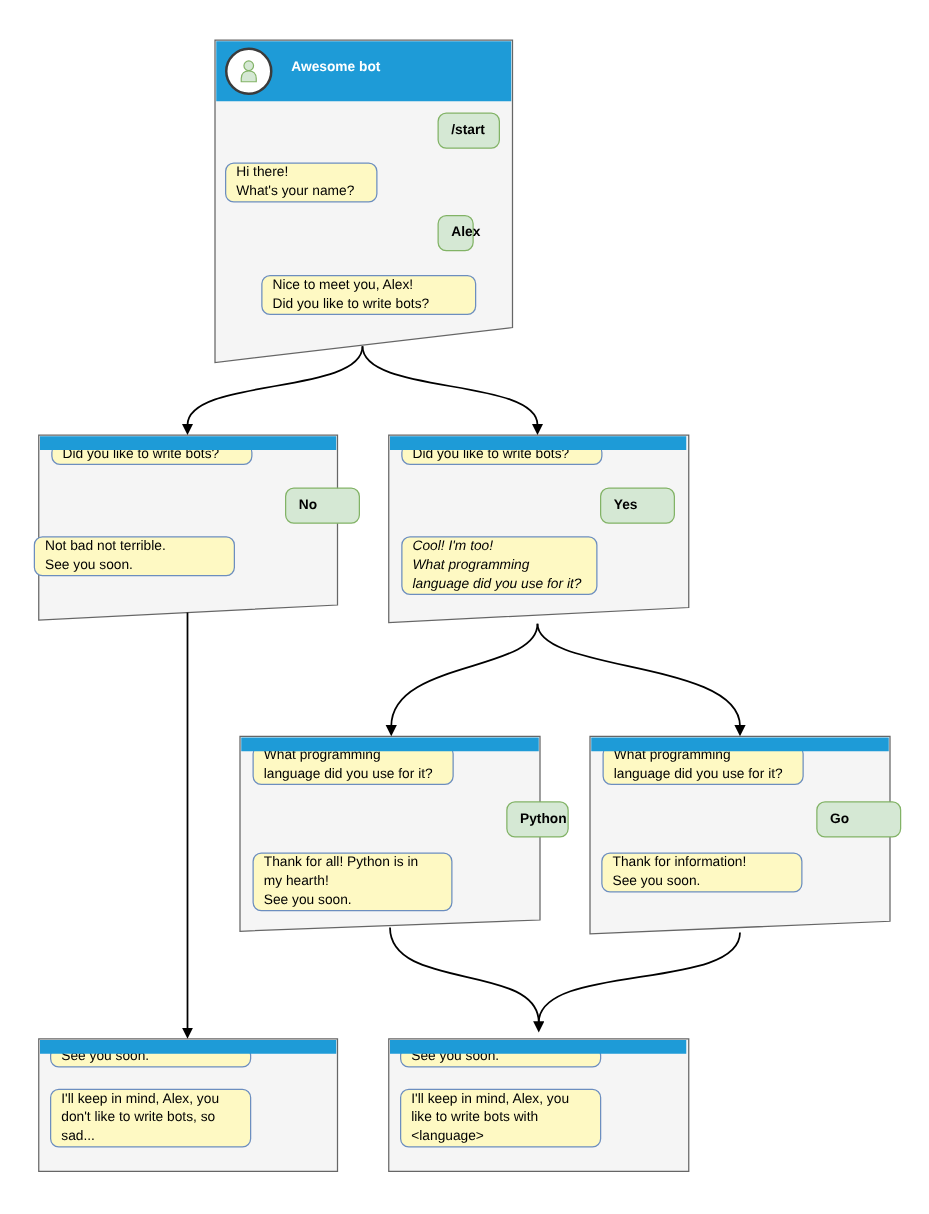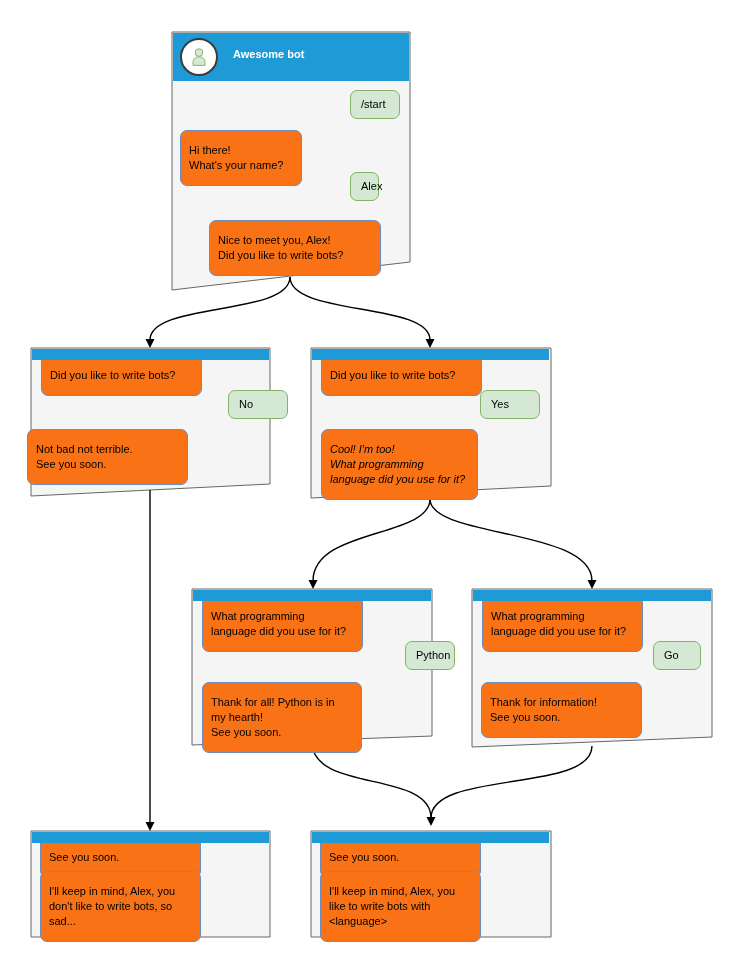--- a/index.html
+++ b/index.html
@@ -24,22 +24,22 @@
   }
   .window-title {
     position:absolute; z-index:4; color:#ffffff; font-size:11px; font-weight:bold;
     white-space:nowrap;
   }
   .bubble {
     position:absolute; z-index:2; box-sizing:border-box;
     font-size:11px; line-height:15px; color:#000000;
     border-radius:7px; white-space:pre;
   }
-  .bubble.bot  { background:#f97316; border:1px solid #6c8ebf; padding:12px 8px; }
-  .bubble.user { background:#d5e8d4; border:1px solid #82b366; padding:6px 12px 6px 10px; height:29px; }
+  .bubble.bot  { background:#fef9c3; border:1px solid #6c8ebf; padding:0 8px; }
+  .bubble.user { background:#d5e8d4; border:1px solid #82b366; padding:6px 12px 6px 10px; height:29px;font-weight:bold; }
 </style>
 </head>
 <body>
 
 <div id="canvas">
 
   <svg id="shapes" width="743" height="971" viewBox="0 0 743 971">
     <defs>
       <marker id="arrow" markerWidth="10" markerHeight="10" refX="1" refY="4.5" orient="auto" markerUnits="userSpaceOnUse">
         <path d="M0,0 L9,4.5 L0,9 Z" fill="#000000"></path>
@@ -99,21 +99,21 @@
 
   <div class="bubble bot" style="left:202px;top:596px;width:161px;">What programming
 language did you use for it?</div>
   <div class="bubble user" style="left:373px;top:641px;width:50px;margin-left:32px;">Python</div>
   <div class="bubble bot" style="left:202px;top:682px;width:160px;">Thank for all! Python is in
 my hearth!
 See you soon.</div>
 
   <div class="bubble bot" style="left:482px;top:596px;width:161px;">What programming
 language did you use for it?</div>
-  <div class="bubble user" style="left:653px;top:641px;width:48px;">Go</div>
+  <div class="bubble user" style="left:653px;top:641px;width:68px;">Go</div>
   <div class="bubble bot" style="left:481px;top:682px;width:161px;">Thank for information!
 See you soon.</div>
 
   <div class="bubble bot" style="left:40px;top:837px;width:161px;">See you soon.</div>
   <div class="bubble bot" style="left:40px;top:871px;width:161px;">I'll keep in mind, Alex, you
 don't like to write bots, so
 sad...</div>
 
   <div class="bubble bot" style="left:320px;top:837px;width:161px;">See you soon.</div>
   <div class="bubble bot" style="left:320px;top:871px;width:161px;">I'll keep in mind, Alex, you

